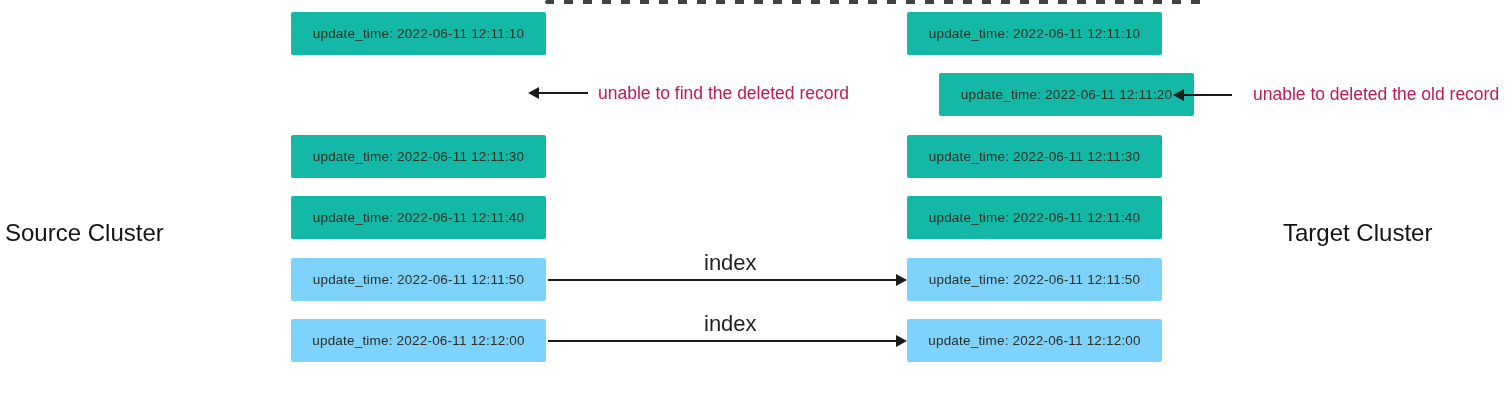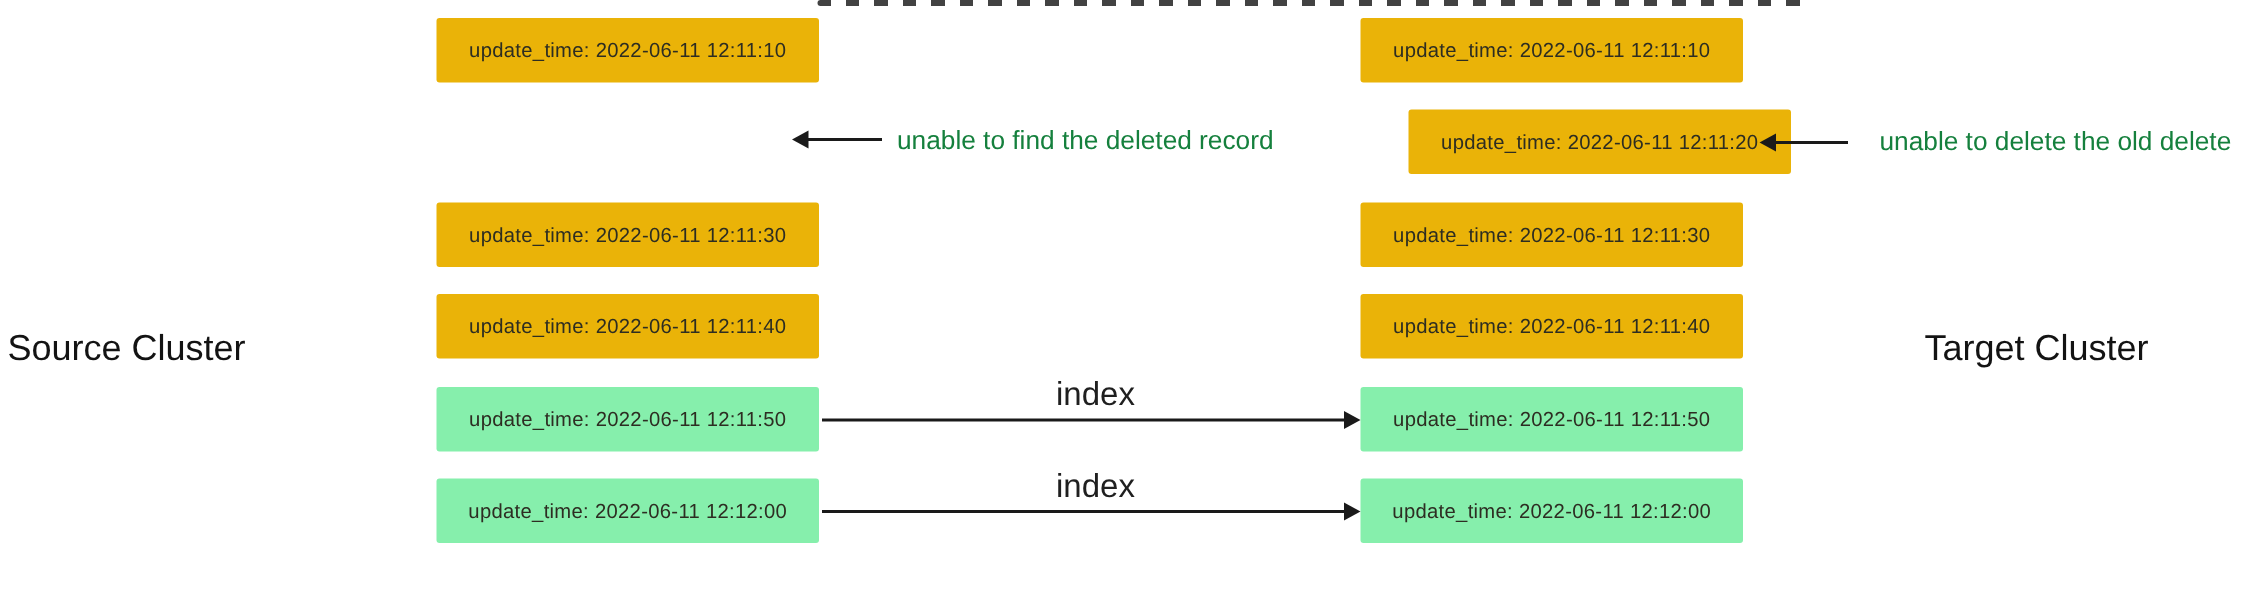--- a/index.html
+++ b/index.html
@@ -10,26 +10,26 @@
     position:absolute; left:545px; top:0; width:660px; height:4px;
     background:repeating-linear-gradient(90deg,#424242 0 9px,transparent 9px 19px);
     border-radius:2px;
   }
 
   .record {
     position:absolute; width:255px; height:43px; border-radius:2px;
     display:flex; align-items:center; justify-content:center;
     font-size:13.5px; color:#2d2d22; letter-spacing:0.2px; white-space:nowrap;
   }
-  .record.yellow { background:#eab308; }
-  .record.green  { background:#86efac; }
+  .record.yellow { background:#14b8a6; }
+  .record.green  { background:#7dd3fc; }
 
   .cluster-title { position:absolute; font-size:24px; color:#131313; white-space:nowrap; }
 
-  .annotation { position:absolute; font-size:17.5px; color:#15803d; white-space:nowrap; }
+  .annotation { position:absolute; font-size:17.5px; color:#be185d; white-space:nowrap; }
   .index-label { position:absolute; font-size:22px; color:#1f1f1f; }
 
   .shaft { position:absolute; height:2px; background:#1a1a1a; }
   .head  { position:absolute; width:0; height:0; }
   .head.left  { border-top:6px solid transparent; border-bottom:6px solid transparent; border-right:11px solid #1a1a1a; }
   .head.right { border-top:6px solid transparent; border-bottom:6px solid transparent; border-left:11px solid #1a1a1a; }
 
   .watermark { position:absolute; left:1336px; top:363px; font-size:18px; color:#c9c9c9; letter-spacing:1px; white-space:nowrap; }
 </style>
 </head>
@@ -54,21 +54,21 @@
   <div class="record yellow" style="left:907px; top:196px;">update_time: 2022-06-11 12:11:40</div>
   <div class="record green" style="left:907px; top:258px;">update_time: 2022-06-11 12:11:50</div>
   <div class="record green" style="left:907px; top:319px;">update_time: 2022-06-11 12:12:00</div>
 
   <div class="head left" style="left:528px; top:87px;"></div>
   <div class="shaft" style="left:536px; top:92px; width:52px;"></div>
   <div class="annotation" style="left:598px; top:83px;">unable to find the deleted record</div>
 
   <div class="head left" style="left:1173px; top:89px;"></div>
   <div class="shaft" style="left:1181px; top:94px; width:51px;"></div>
-  <div class="annotation" style="left:1253px; top:84px;">unable to delete the old delete</div>
+  <div class="annotation" style="left:1253px; top:84px;">unable to deleted the old record</div>
 
   <div class="index-label" style="left:704px; top:250px;">index</div>
   <div class="shaft" style="left:548px; top:279px; width:349px;"></div>
   <div class="head right" style="left:896px; top:274px;"></div>
 
   <div class="index-label" style="left:704px; top:311px;">index</div>
   <div class="shaft" style="left:548px; top:340px; width:349px;"></div>
   <div class="head right" style="left:896px; top:335px;"></div>
 
 

